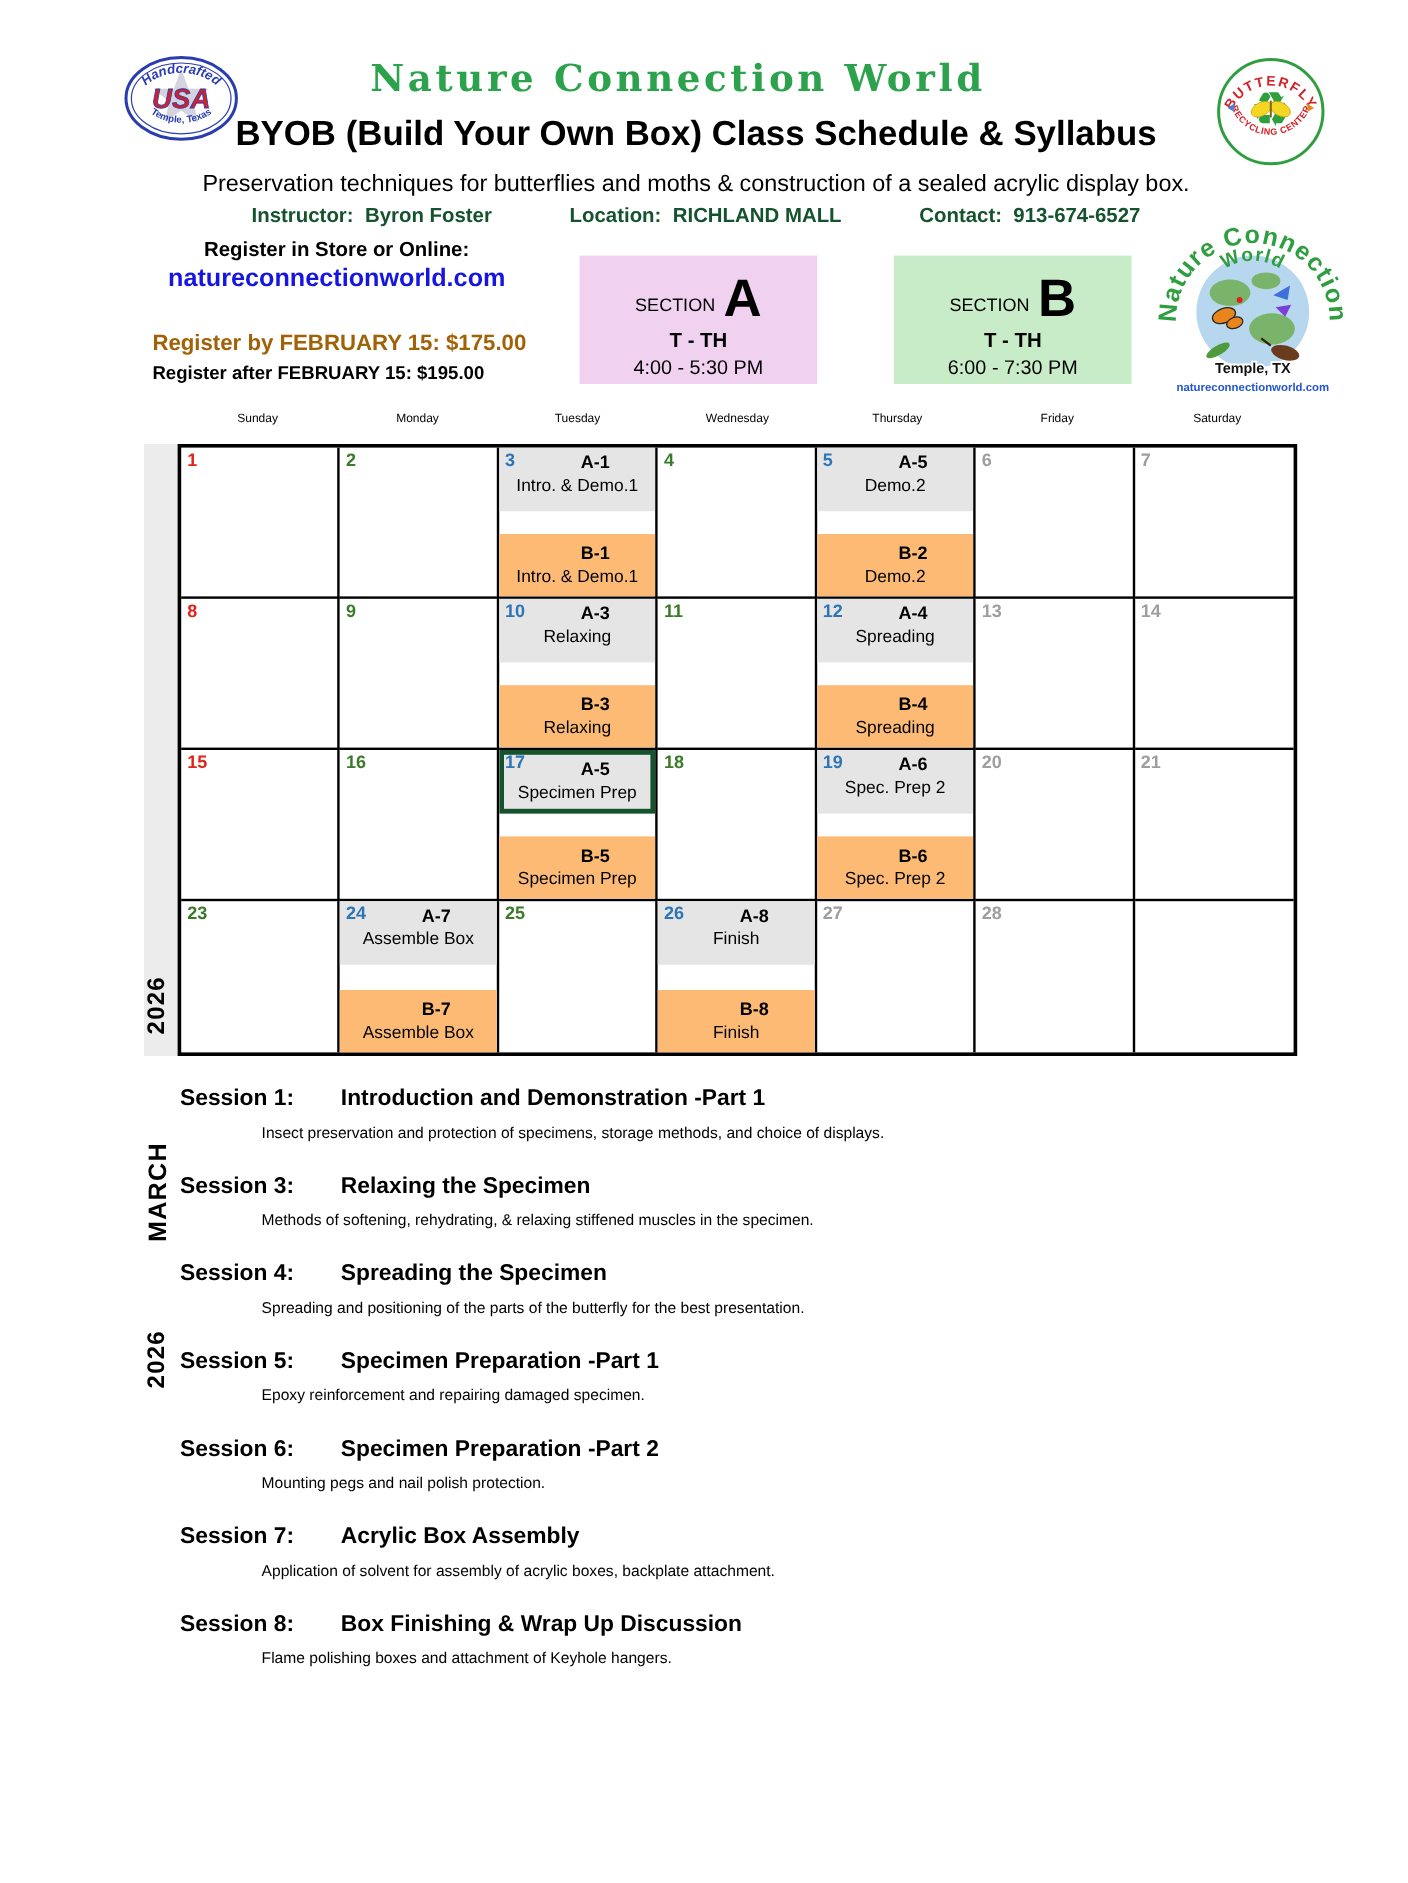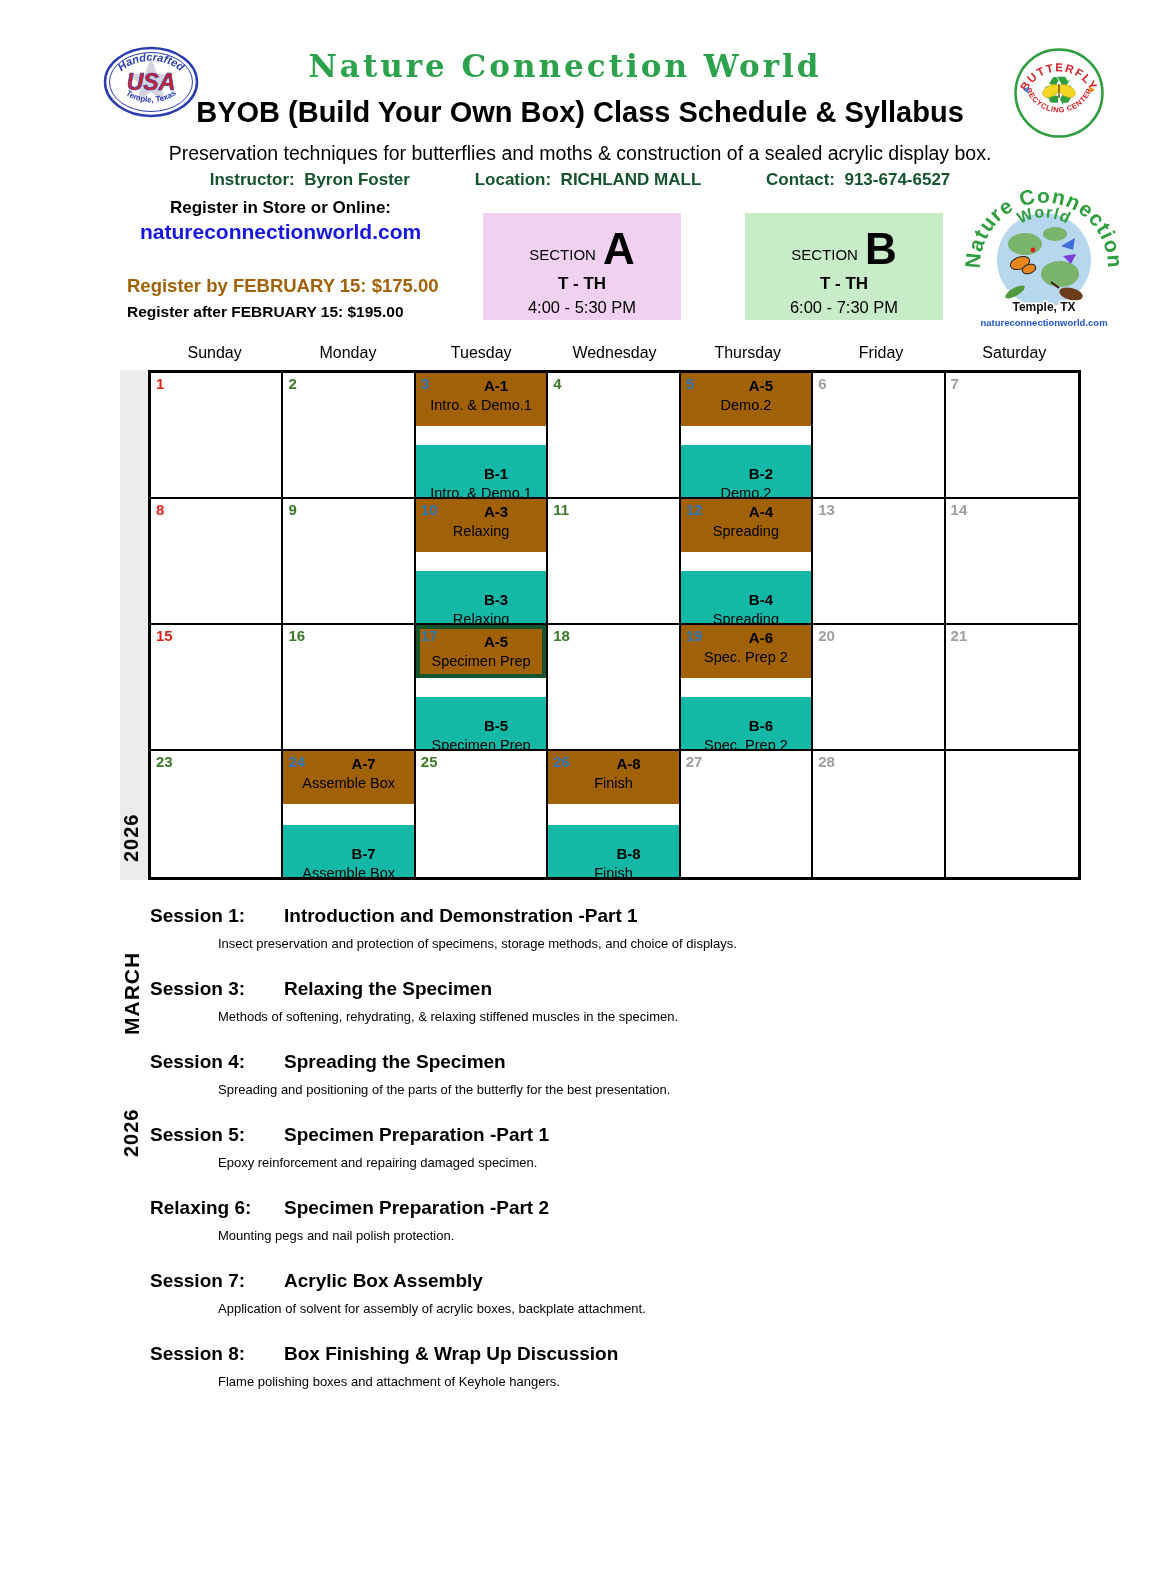--- a/index.html
+++ b/index.html
@@ -30,34 +30,34 @@
 
   
   .yearstrip{left:120px;top:370px;width:28px;height:510px;background:#ececec;}
   .vlab{position:absolute;left:0;width:28px;writing-mode:vertical-rl;transform:rotate(180deg);
         text-align:center;font-weight:bold;font-size:20px;letter-spacing:1px;}
   .vlab.y1{top:420px;height:95px;}
   .vlab.mo{top:563px;height:120px;font-size:21px;}
   .vlab.y2{top:715px;height:95px;}
 
   .day-headers{left:148px;top:344px;width:933px;display:grid;grid-template-columns:repeat(7,1fr);
-               font-size:16px;text-align:center;}
+               font-size:10px;text-align:center;}
   .cal-grid{left:148px;top:370px;width:933px;height:510px;display:grid;
             grid-template-columns:repeat(7,1fr);grid-template-rows:repeat(4,1fr);
             border:3px solid #000;box-sizing:border-box;background:#fff;}
   .cell{border-right:2px solid #000;border-bottom:2px solid #000;position:relative;
         display:flex;flex-direction:column;box-sizing:border-box;overflow:hidden;}
   .cell:nth-child(7n){border-right:none;}
   .cell:nth-child(n+22){border-bottom:none;}
   .dn{position:absolute;top:2px;left:5px;font-size:15px;font-weight:bold;z-index:2;}
   .sun{color:#e2231a;} .mon{color:#3a7a28;} .tue{color:#2e75b6;} .wed{color:#3a7a28;}
   .thu{color:#2e75b6;} .fri{color:#9e9e9e;} .sat{color:#9e9e9e;}
   .blk{width:100%;box-sizing:border-box;}
-  .blk.pink{background:#a16207;height:53px;padding-top:2px;}
-  .blk.green{background:#14b8a6;height:52px;padding-top:18px;}
+  .blk.pink{background:#e5e5e5;height:53px;padding-top:2px;}
+  .blk.green{background:#fdba74;height:52px;padding-top:6px;}
   .blk.outlined{border:4px solid #14532d;}
   .spacer{flex:1;}
   .code{text-align:center;font-size:15px;font-weight:bold;padding-left:30px;margin-top:2px;}
   .bdesc{text-align:center;font-size:14.5px;margin-top:3px;}
 
   
   .sessions{left:150px;top:905px;width:940px;}
   .sess{margin-bottom:27px;}
   .sess-head{display:flex;font-size:19px;font-weight:bold;}
   .sess-label{width:134px;flex:none;}
@@ -370,21 +370,21 @@
   </div>
   <div class="sess">
     <div class="sess-head">
         <span class="sess-label">Session 5:</span>
         <span class="sess-title">Specimen Preparation -Part 1</span>
       </div>
     <div class="sess-desc">Epoxy reinforcement and repairing damaged specimen.</div>
   </div>
   <div class="sess">
     <div class="sess-head">
-        <span class="sess-label">Relaxing 6:</span>
+        <span class="sess-label">Session 6:</span>
         <span class="sess-title">Specimen Preparation -Part 2</span>
       </div>
     <div class="sess-desc">Mounting pegs and nail polish protection.</div>
   </div>
   <div class="sess">
     <div class="sess-head">
         <span class="sess-label">Session 7:</span>
         <span class="sess-title">Acrylic Box Assembly</span>
       </div>
     <div class="sess-desc">Application of solvent for assembly of acrylic boxes, backplate attachment.</div>

